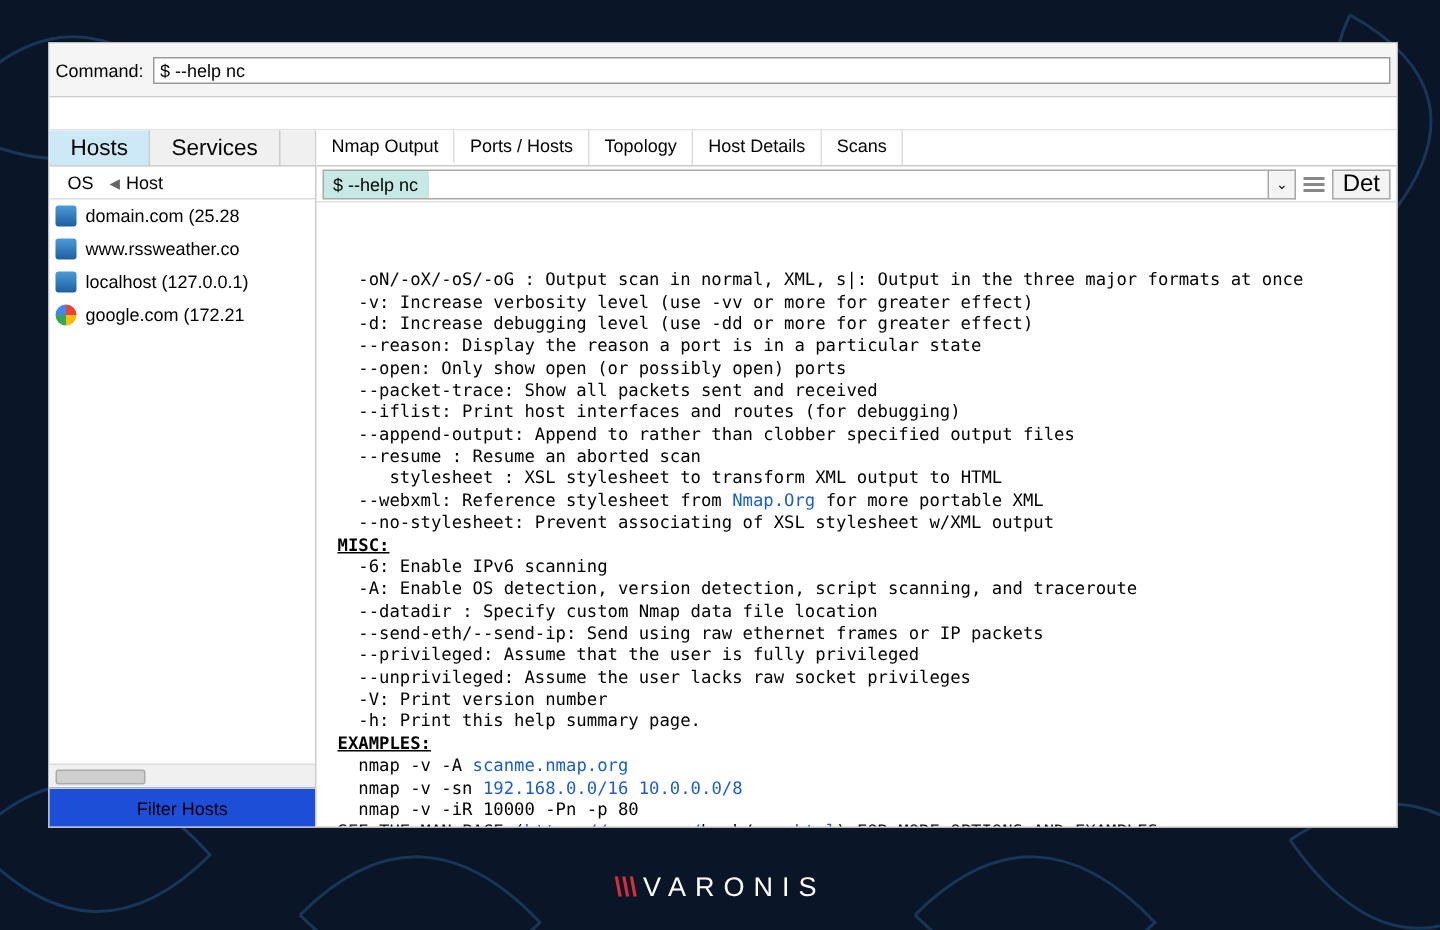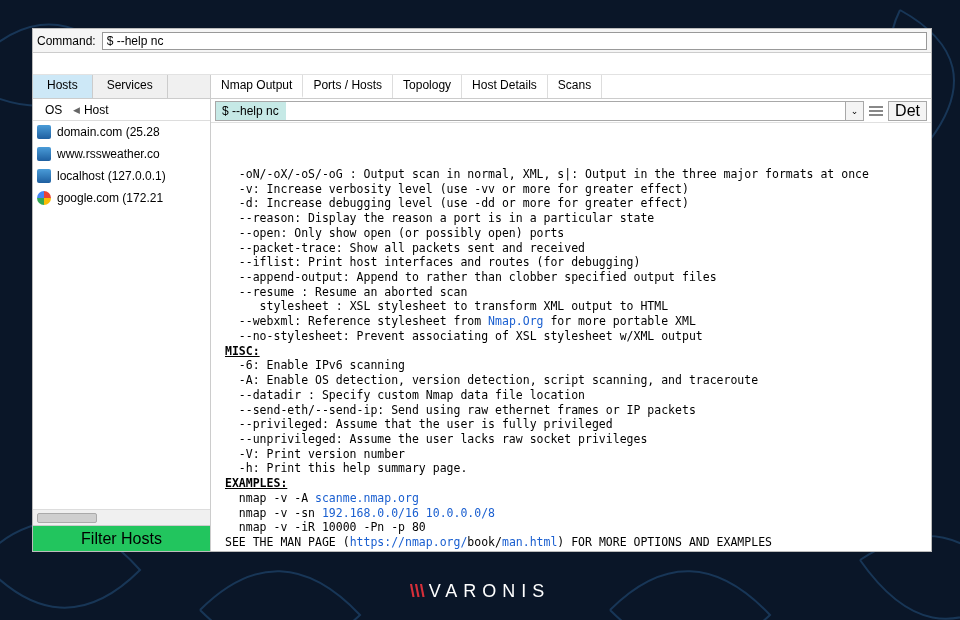--- a/index.html
+++ b/index.html
@@ -21,21 +21,21 @@
     top: 28px; left: 32px;
     width: 900px; height: 524px;
     background: #fff;
     border: 1px solid #bbb;
     display: flex;
     flex-direction: column;
   }
   .cmd-row {
     display: flex;
     align-items: center;
-    height: 24px;
+    height: 36px;
     border-bottom: 1px solid #ccc;
     background: #f5f5f5;
     padding: 0 4px;
     gap: 6px;
   }
   .cmd-row label { font-size: 12px; }
   .cmd-row input {
     flex: 1;
     height: 18px;
     border: 1px solid #999;
@@ -56,21 +56,21 @@
     display: flex;
     border-bottom: 1px solid #ccc;
     background: #f0f0f0;
     height: 24px;
   }
   .left-tabs .tab {
     padding: 3px 14px;
     border-right: 1px solid #ccc;
     background: #f0f0f0;
     cursor: pointer;
-    font-size: 12px;
+    font-size: 15px;
   }
   .left-tabs .tab.active {
     background: #cde8f7;
   }
   .host-head {
     display: flex;
     align-items: center;
     height: 22px;
     border-bottom: 1px solid #ddd;
     padding: 0 12px;
@@ -111,24 +111,24 @@
   .h-scroll .thumb {
     width: 60px; height: 10px;
     background: #cfcfcf;
     border: 1px solid #aaa;
     margin-left: 4px;
     border-radius: 2px;
   }
   .filter-btn {
     height: 26px;
     border-top: 1px solid #ccc;
-    background: #22c55e;
+    background: #1d4ed8;
     text-align: center;
     line-height: 26px;
-    font-size: 16px;
+    font-size: 12px;
     cursor: pointer;
   }
   .right-pane {
     flex: 1;
     display: flex;
     flex-direction: column;
     min-width: 0;
   }
   .top-tabs {
     display: flex;

